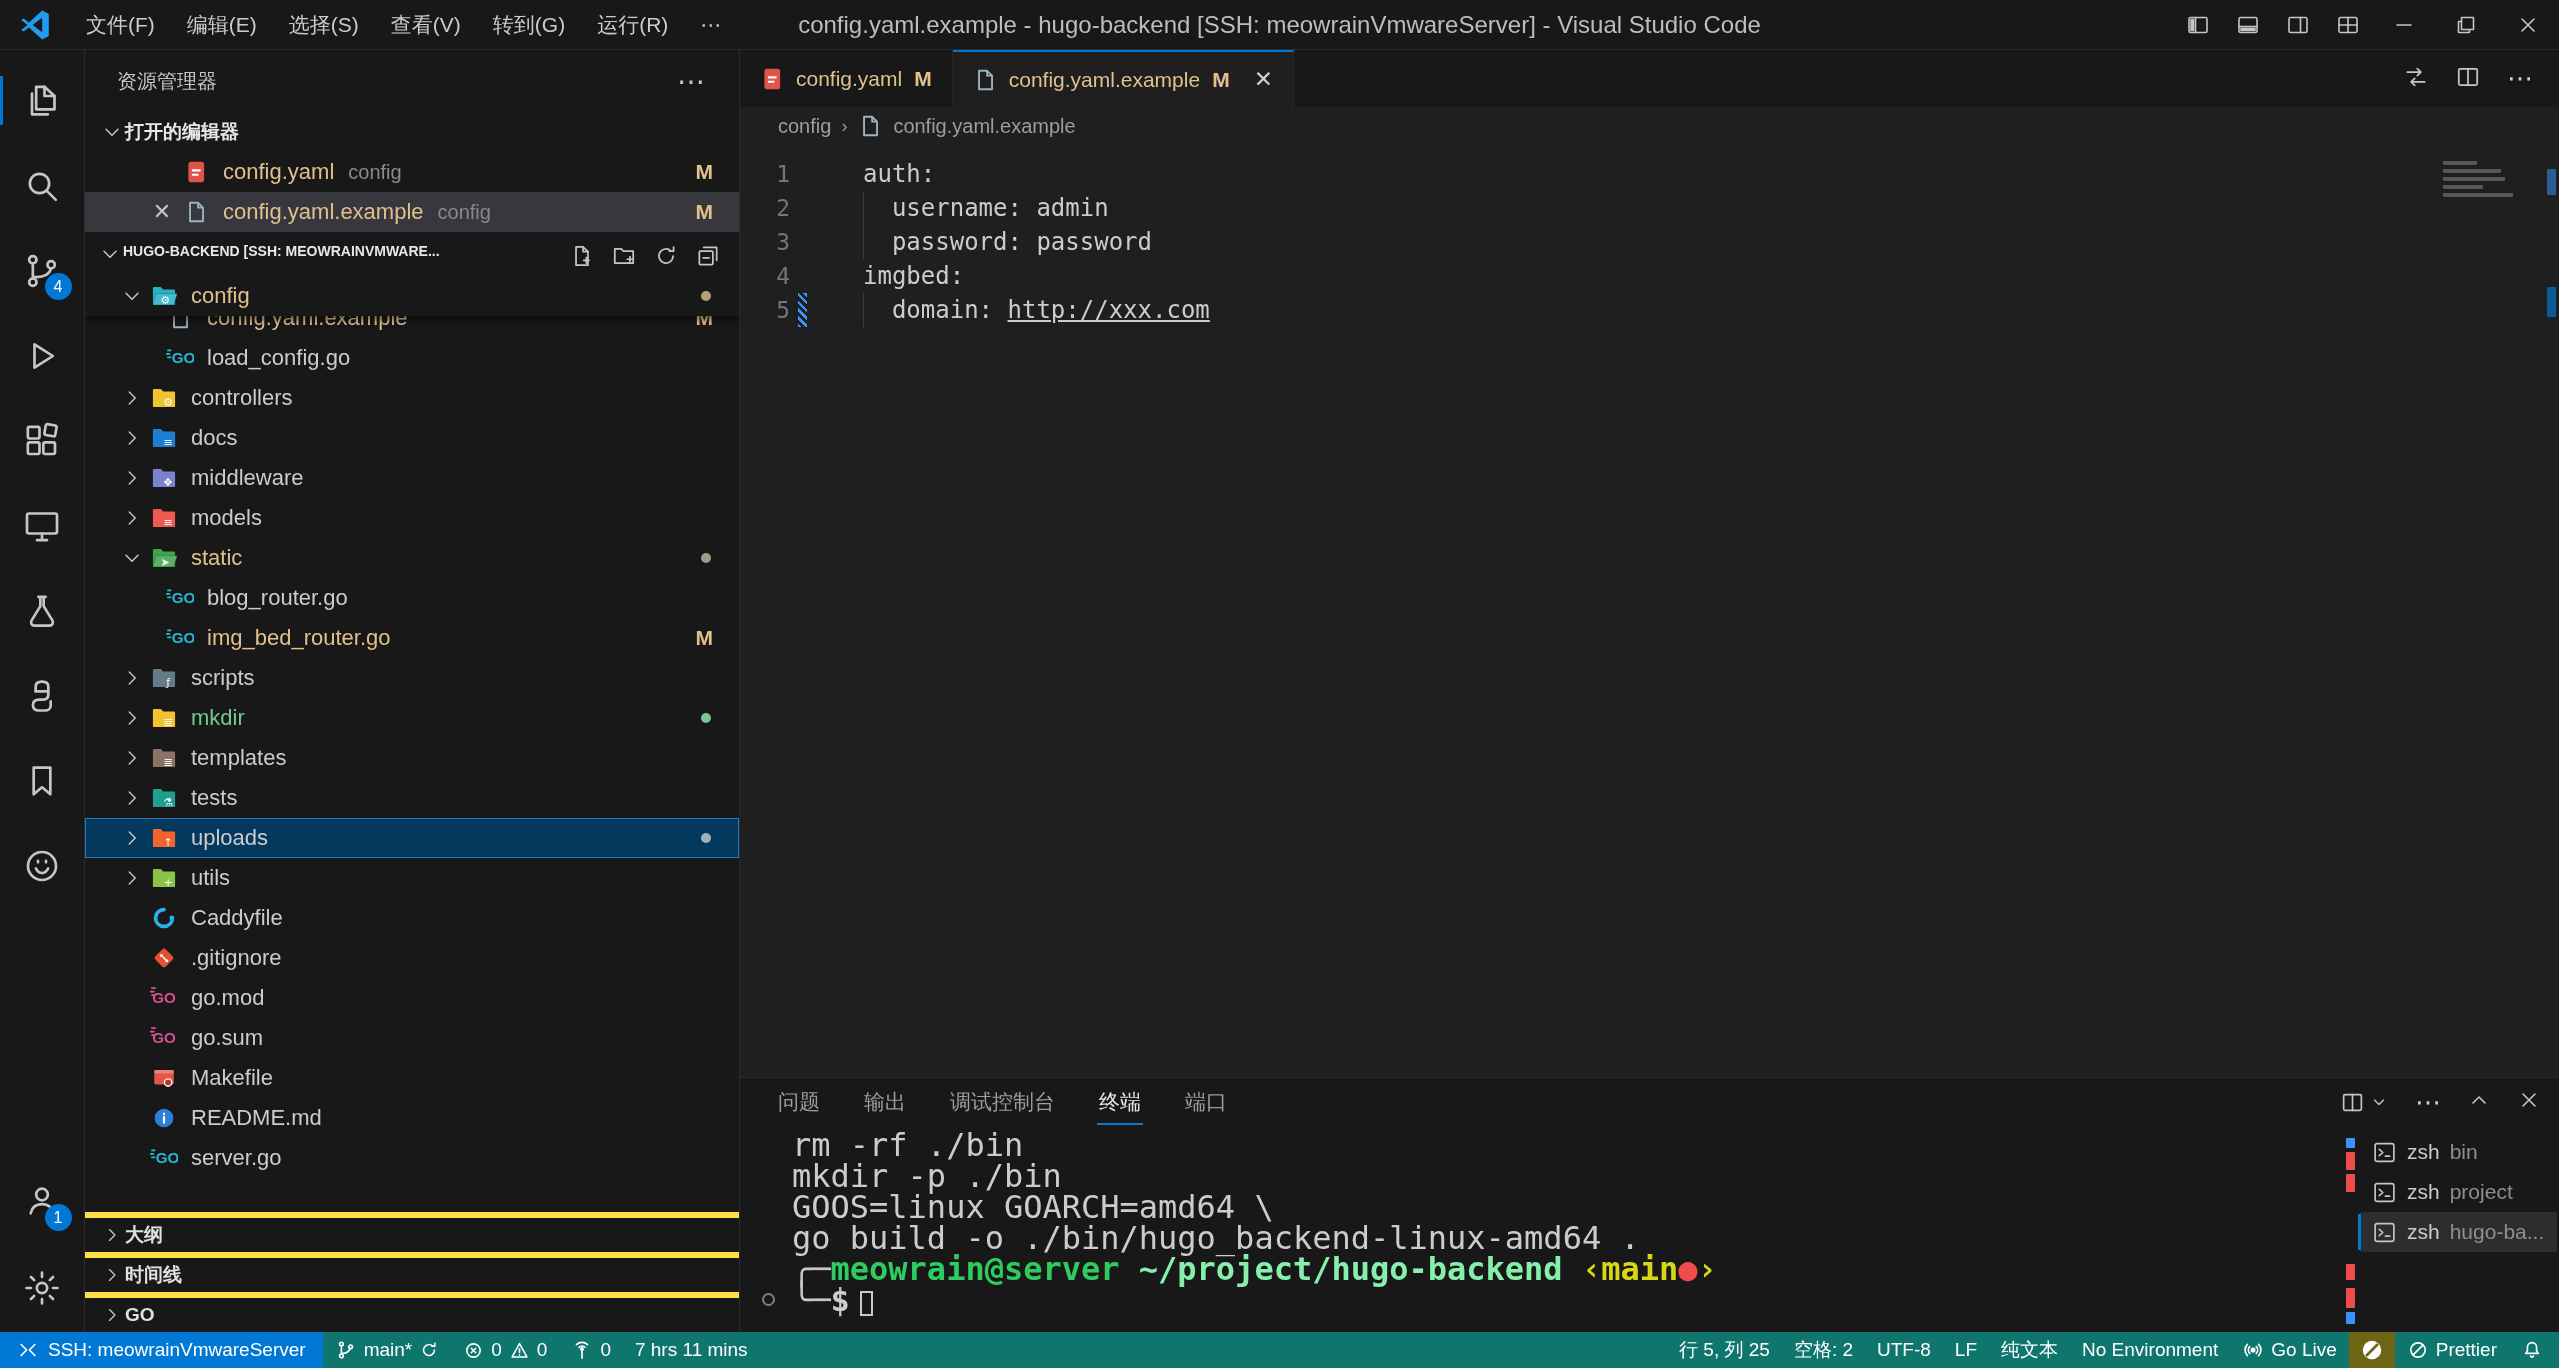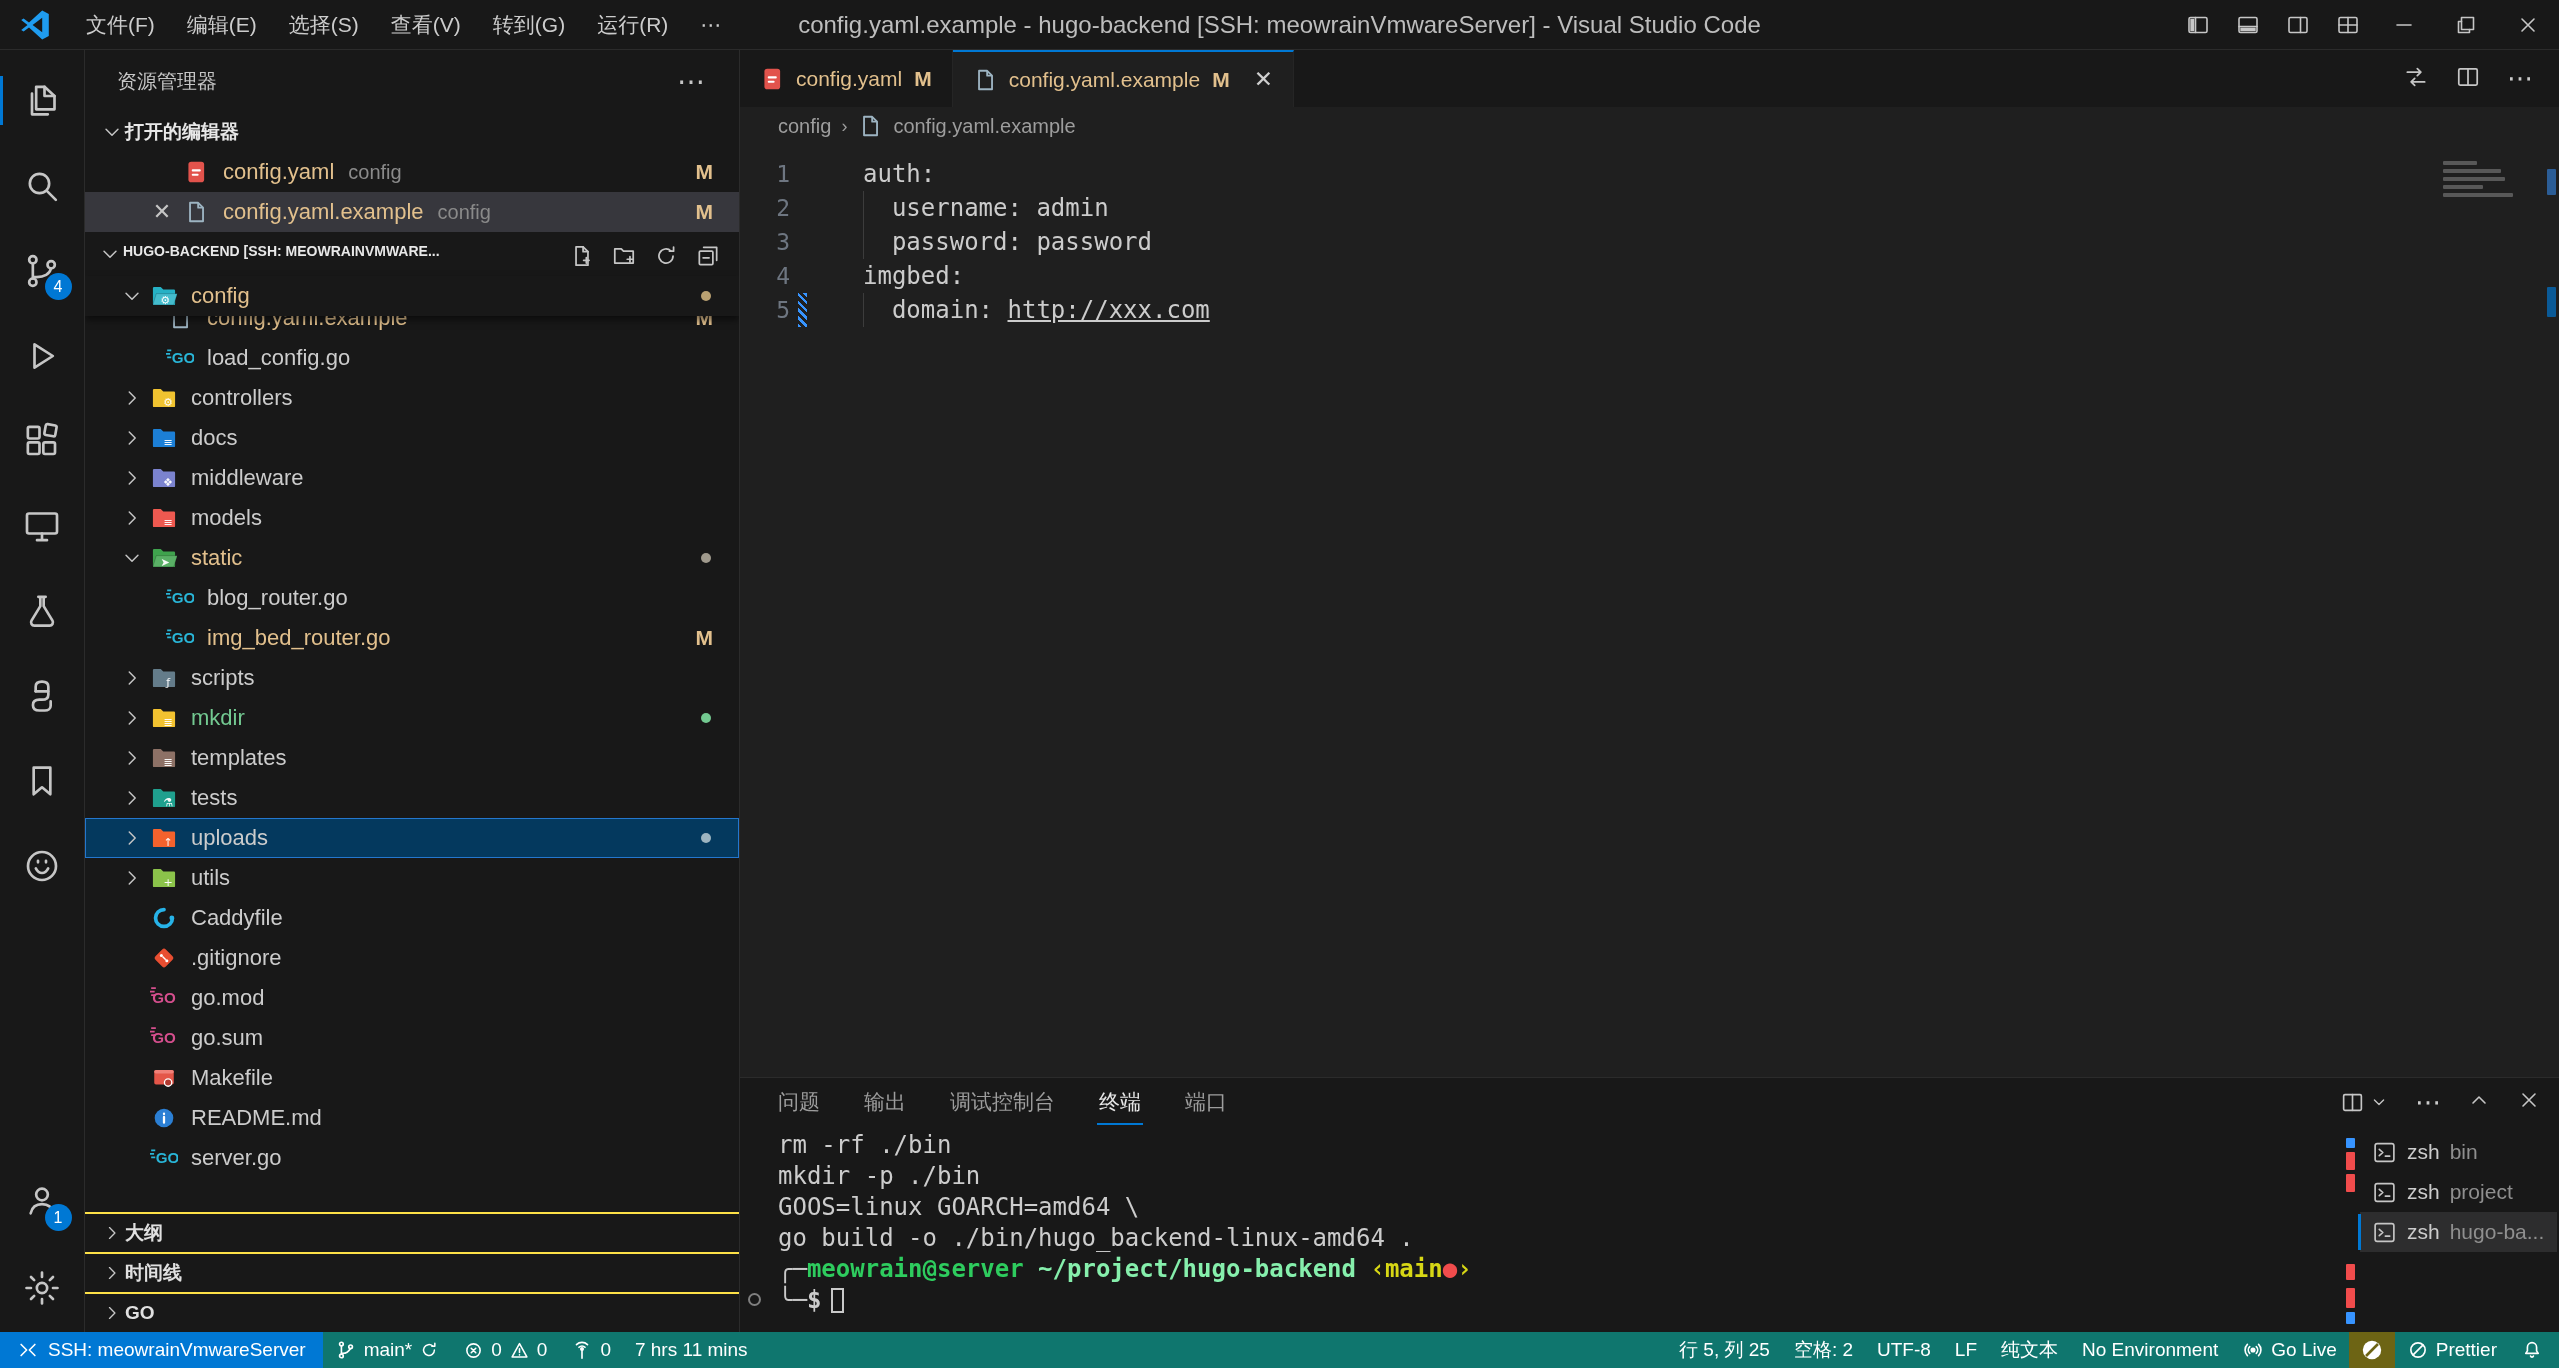--- a/index.html
+++ b/index.html
@@ -40,21 +40,21 @@
 .row.sel-inactive{background:#37373d}
 .row.sel-active{background:#04395e;outline:1px solid #2477ce;outline-offset:-1px}
 .oeclose{width:30px;display:flex;justify-content:center;font-size:22px;color:#c5c5c5;flex:none}
 .proj-header{height:44px;display:flex;align-items:flex-start;padding:11px 18px 0 12px;font-weight:bold;font-size:14px;color:#e8e8e8;flex:none}
 .proj-label{overflow:hidden;white-space:nowrap;flex:1}
 .proj-actions{display:flex;gap:16px;margin-left:6px}
 .cliprow{height:22px;overflow:hidden;flex:none}
 .cliprow .row{margin-top:-18px}
 .sticky{box-shadow:0 4px 7px rgba(0,0,0,.5);position:relative;z-index:2;background:#181818}
 .sb-spacer{flex:1}
-.sb-bottom-sec{height:40px;border-top:2px solid #fde047;display:flex;align-items:center;padding-left:14px;font-weight:bold;font-size:19px;color:#e0e0e0;flex:none}
+.sb-bottom-sec{height:40px;border-top:6px solid #fde047;display:flex;align-items:center;padding-left:14px;font-weight:bold;font-size:19px;color:#e0e0e0;flex:none}
 
 .stage{flex:1;display:flex;flex-direction:column;min-width:0}
 .editor{height:1027px;background:#1f1f1f;display:flex;flex-direction:column;position:relative}
 .tabsbar{height:57px;background:#181818;display:flex;align-items:stretch}
 .tab{display:flex;align-items:center;gap:12px;padding:0 20px;font-size:21px;border-right:1px solid #252525;color:#e2c08d;position:relative;background:#181818}
 .tab.active{background:#1f1f1f;border-top:2.5px solid #0078d4}
 .tab .tbadge{font-weight:bold}
 .tab .tclose{margin-left:12px;color:#cfcfcf;font-size:23px}
 .tab-actions{margin-left:auto;display:flex;align-items:center;gap:26px;padding-right:26px;color:#ccc}
 .breadcrumb{height:38px;display:flex;align-items:center;gap:10px;padding-left:38px;font-size:20px;color:#9d9d9d;background:#1f1f1f}
@@ -71,21 +71,21 @@
 .mm{height:3.5px;background:#585858;margin-bottom:4.5px;border-radius:1px}
 .ov{position:absolute;width:9px;border-radius:1px}
 
 .panel{height:255px;background:#181818;border-top:1px solid #2b2b2b;position:relative;display:flex;flex-direction:column}
 .ptabs{height:48px;display:flex;align-items:center;padding-left:38px;gap:44px;font-size:21px;color:#9d9d9d;flex:none}
 .ptab{position:relative}
 .ptab.active{color:#e7e7e7}
 .ptab.active::after{content:"";position:absolute;left:-2px;right:-2px;bottom:-9px;height:2.5px;background:#0078d4}
 .pactions{margin-left:auto;display:flex;gap:26px;padding-right:18px;color:#ccc;align-items:center}
 .pbody{flex:1;position:relative;font-family:"DejaVu Sans Mono",monospace}
-.term{position:absolute;left:38px;top:4px;font-size:24px;line-height:31px;color:#ccc}
+.term{position:absolute;left:52px;top:4px;font-size:32px;line-height:31px;color:#ccc}
 .tline{white-space:pre;position:relative}
 .tuser{color:#2ecc5e;font-weight:bold}
 .tpath{color:#86efac;font-weight:bold}
 .tbr{color:#d7d715;font-weight:bold}
 .tdot{color:#f14c4c}
 .tcorner{color:#c8c8c8}
 .tdollar{font-weight:bold}
 .cursorbox{display:inline-block;width:13px;height:25px;border:2px solid #c9c9c9;vertical-align:-5px;margin-left:10px}
 .cmddot{position:absolute;left:-30px;top:8px;width:13px;height:13px;border:2px solid #7f7f7f;border-radius:50%}
 .plist{position:absolute;right:2px;top:6px;width:197px}

